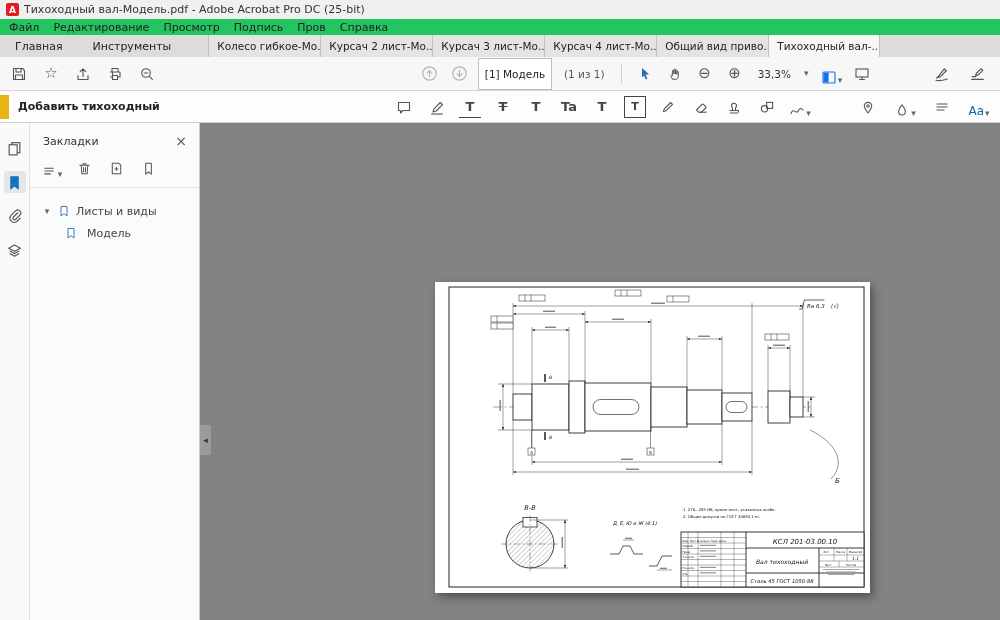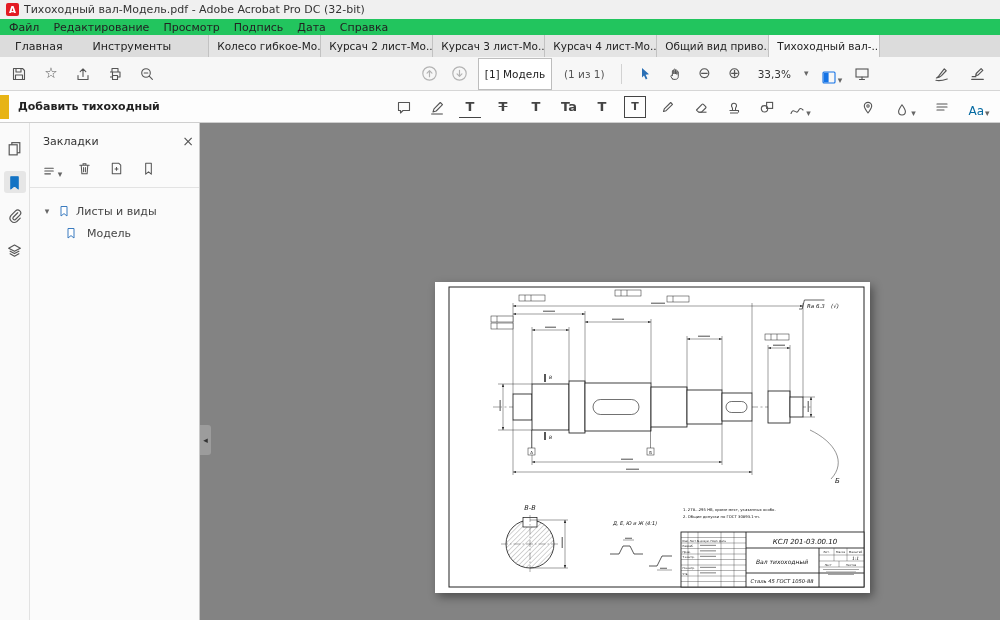--- a/index.html
+++ b/index.html
@@ -48,21 +48,21 @@
   .t-strike { text-decoration:line-through; }
   .t-box { border:1px solid #444; padding:0 2px; font-size:11px; }
   .with-caret { display:flex; align-items:flex-end; gap:1px; }
 
   
   .content { position:absolute; top:123px; left:0; right:0; bottom:0; display:flex; }
   .strip { width:30px; background:#fafafa; border-right:1px solid #e2e2e2; display:flex; flex-direction:column; align-items:center; padding-top:14px; gap:12px; }
   .strip .ic { border-radius:3px; }
   .strip .ic.active { background:#e6e6e6; }
   .panel { width:170px; background:#fbfbfb; border-right:1px solid #c9c9c9; font-size:11px; }
-  .panel-header { display:flex; justify-content:space-between; align-items:center; padding:11px 5px 7px 13px; color:#333; }
+  .panel-header { display:flex; justify-content:space-between; align-items:center; padding:11px 12px 7px 13px; color:#333; }
   .panel-close { color:#555; font-size:14px; line-height:1; }
   .panel-tools { display:flex; gap:10px; padding:2px 10px 8px 11px; border-bottom:1px solid #e3e3e3; align-items:center; }
   .tree { padding:12px 4px; }
   .tree-row { display:flex; align-items:center; gap:5px; height:22px; color:#444; padding-left:8px; }
   .tree-row.child { padding-left:30px;gap:9px; }
   .tree-caret { font-size:9px; color:#666; width:10px; text-align:center; }
 
   .docarea { flex:1; background:#838383; position:relative; }
   .collapse-handle { position:absolute; left:0; top:302px; width:11px; height:30px; background:#9c9c9c; border-radius:0 3px 3px 0; display:flex; align-items:center; justify-content:center; color:#333; font-size:9px; }
   .page { position:absolute; left:235px; top:159px; width:435px; height:311px; background:#fff; box-shadow:3px 4px 9px rgba(0,0,0,0.4); }
@@ -70,29 +70,29 @@
   svg text { font-family:"DejaVu Sans","Liberation Sans",sans-serif; }
   .gost { font-style:italic; fill:#111; }
 </style>
 </head>
 <body>
 
 <div class="window">
 
   <div class="titlebar">
     <span class="acro-logo">A</span>
-    <span>Тихоходный вал-Модель.pdf - Adobe Acrobat Pro DC (32-bit)</span>
+    <span>Тихоходный вал-Модель.pdf - Adobe Acrobat Pro DC (25-bit)</span>
   </div>
 
   <div class="menubar">
     <span>Файл</span>
     <span>Редактирование</span>
     <span>Просмотр</span>
     <span>Подпись</span>
-    <span>Дата</span>
+    <span>Пров</span>
     <span>Справка</span>
   </div>
 
   <div class="tabbar">
     <div class="tab-plain">Главная</div>
     <div class="tab-plain">Инструменты</div>
     <div class="doc-tab first">
         <span>Колесо гибкое-Мо...</span>
       </div>
     <div class="doc-tab">

